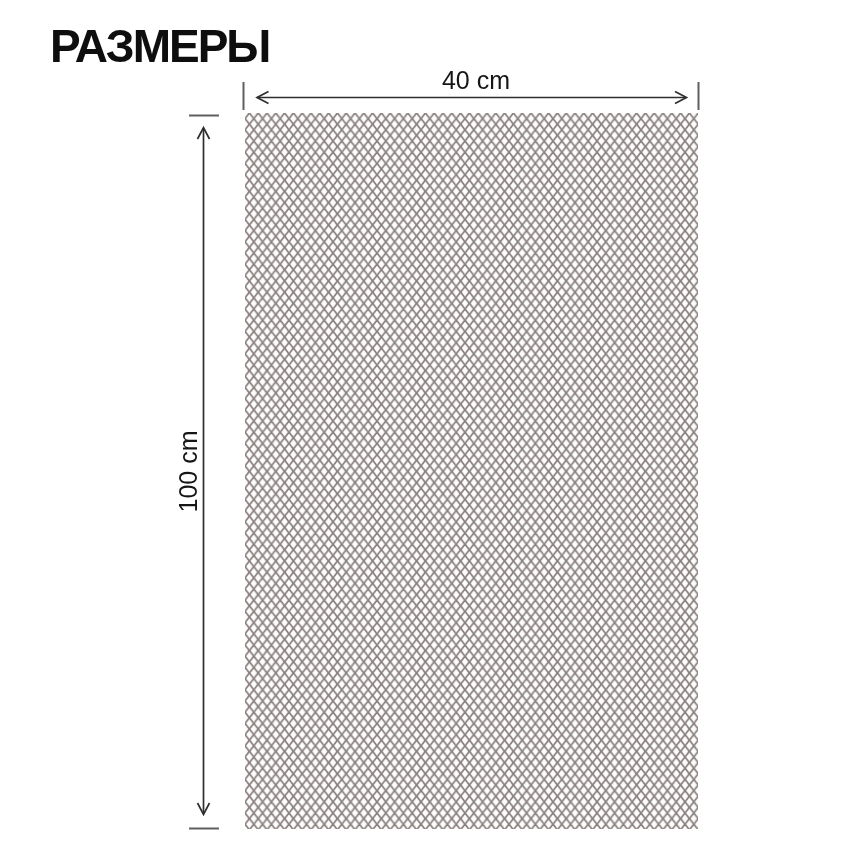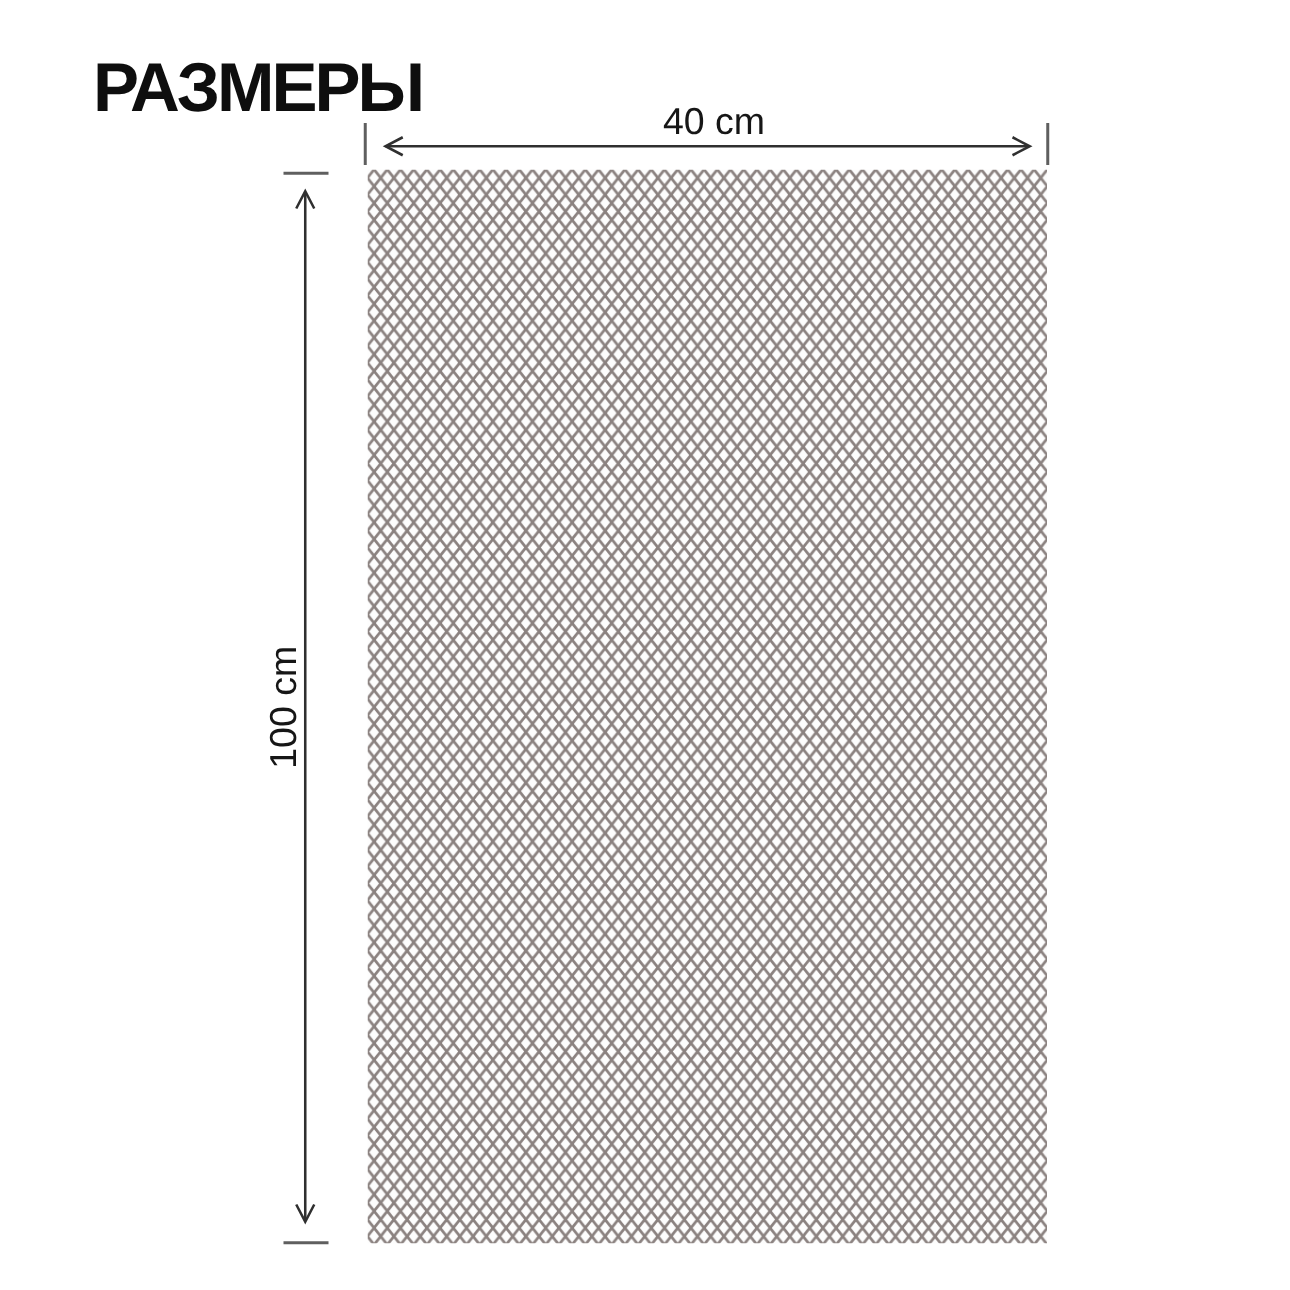--- a/index.html
+++ b/index.html
@@ -12,21 +12,21 @@
     position: relative;
     width: 860px;
     height: 860px;
     background: #ffffff;
     overflow: hidden;
   }
   .page-title {
     position: absolute;
     left: 50px;
     top: 23px;
-    margin: 12px;
+    margin: 0;
     font-size: 46px;
     line-height: 1;
     font-weight: bold;
     letter-spacing: -2px;
     color: #0e0e0e;
     white-space: nowrap;
   }
   .mesh-image {
     position: absolute;
     left: 245px;

